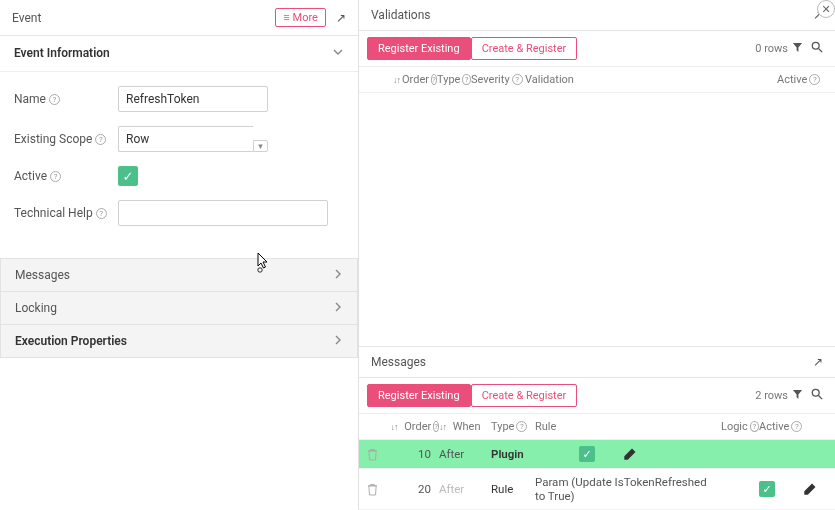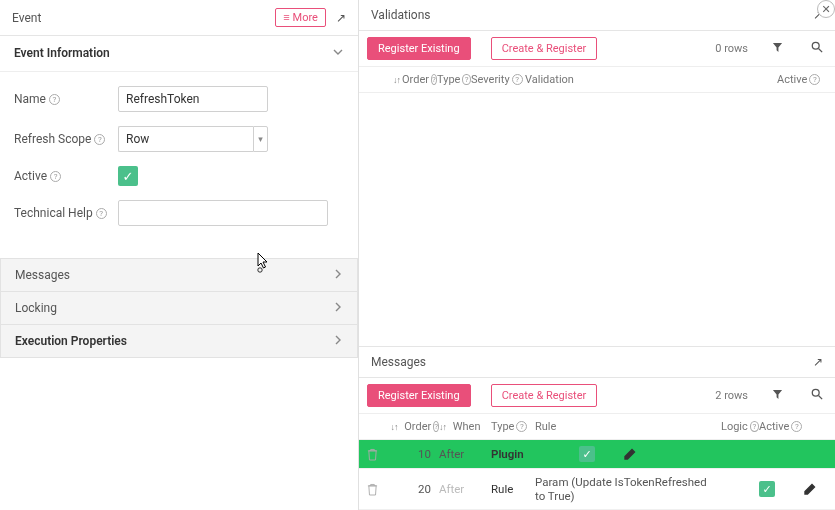--- a/index.html
+++ b/index.html
@@ -11,49 +11,49 @@
 .more-btn { border: 1px solid #e94f7a; color: #e94f7a; background: #fff; padding: 2px 7px; border-radius: 2px; font-size: 11px; cursor: pointer; display: inline-flex; align-items: center; gap: 3px; }
 .expand-arrow { margin-left: 10px; cursor: pointer; color: #555; }
 .section-header { background: #fff; padding: 10px 14px; display: flex; font-weight: 600; color: #333; border-bottom: 1px solid #eee; }
 .chevron { margin-left: auto; color: #888; }
 .form-area { padding: 14px; }
 .form-row { display: flex; align-items: center; margin-bottom: 14px; }
 .form-label { width: 104px; color: #555; display: flex; align-items: center; gap: 3px; }
 .help-icon { display: inline-flex; width: 11px; height: 11px; border: 1px solid #aaa; border-radius: 50%; color: #999; font-size: 8px; align-items: center; justify-content: center; }
 .text-input { border: 1px solid #d0d0d0; border-radius: 2px; padding: 5px 7px; font-size: 12px; color: #333; width: 150px; }
 .text-input.wide { width: 210px; }
-.select-wrap { display: flex; }
+.select-wrap { display: flex; align-items: flex-end; }
 .select-input { border: 1px solid #d0d0d0; border-right: none; border-radius: 2px 0 0 2px; padding: 5px 7px; width: 135px; color: #333; background: #fff; }
 .select-caret { border: 1px solid #d0d0d0; width: 15px; display: flex; align-items: center; justify-content: center; border-radius: 0 2px 2px 0; color: #888; background: #fff; font-size: 9px; }
 .check-on { width: 20px; height: 20px; background: #4bc08b; display: flex; align-items: center; justify-content: center; color: #fff; font-size: 13px; border-radius: 2px; }
 .collapsed-section { background: #f4f4f4; border: 1px solid #e2e2e2; border-top: none; padding: 9px 14px; display: flex; align-items: center; color: #555; cursor: pointer; }
 .collapsed-section.first { border-top: 1px solid #e2e2e2; margin-top: 4px; }
 .collapsed-section.emph { font-weight: 600; color: #333; position: relative; }
 .collapsed-section .chevron-right { margin-left: auto; color: #888; }
 
-.tab-bar { display: flex; padding: 6px 8px; align-items: center; gap: 20px; border-bottom: 1px solid #eee; }
+.tab-bar { display: flex; padding: 6px 8px; align-items: center; gap: 0; border-bottom: 1px solid #eee; }
 .tab-btn { border: 1px solid #e94f7a; padding: 4px 10px; border-radius: 2px; font-size: 11px; cursor: pointer; }
 .tab-btn.active { background: #e94f7a; color: #fff; }
 .tab-btn.inactive { background: #fff; color: #e94f7a; }
 .row-count { margin-left: auto; color: #777; font-size: 11px; }
 .icon-btn { color: #555; cursor: pointer; padding: 0 4px; }
 
 .grid-header { display: flex; align-items: center; padding: 6px 8px; border-bottom: 1px solid #eee; color: #777; font-size: 11px; }
 .gh-cell { display: flex; align-items: center; gap: 2px; }
 .actions-grid .gh-cell.delete { width: 26px; }
 .actions-grid .gh-cell.order { width: 46px; justify-content: flex-end; }
 .actions-grid .gh-cell.when { width: 52px; }
 .actions-grid .gh-cell.type { width: 44px; }
 .actions-grid .gh-cell.rule { flex: 1; }
 .actions-grid .gh-cell.logic { width: 44px; padding-left: 6px; }
 .actions-grid .gh-cell.active { width: 44px; }
 .actions-grid .gh-cell.edit { width: 24px; }
 
 .grid-row { display: flex; align-items: center; padding: 6px 8px; font-size: 11.5px; border-bottom: 1px solid #f0f0f0; }
-.grid-row.hl { background: #22c55e; }
+.grid-row.hl { background: #86efac; }
 .gr-cell { display: flex; align-items: center; }
 .actions-grid .gr-cell.delete { width: 26px; color: #aaa; cursor: pointer; }
 .actions-grid .gr-cell.order { width: 46px; justify-content: flex-end; padding-right: 8px; color: #555;}
 .actions-grid .gr-cell.when { width: 52px; color: #555;}
 .actions-grid .gr-cell.when.muted { color: #bbb;}
 .actions-grid .gr-cell.type { width: 44px; color: #333;}
 .actions-grid .gr-cell.type.bold { font-weight: 600; }
 .actions-grid .gr-cell.rule { flex: 1; color: #555;}
 .actions-grid .gr-cell.rule.bold { font-weight: 600; color: #333;}
 .actions-grid .gr-cell.logic { width: 44px; }
@@ -105,21 +105,21 @@
   <div class="form-area">
     <div class="form-row">
       <div class="form-label">
         <span>Name</span>
         <span class="help-icon">?</span>
       </div>
       <input class="text-input" type="text" value="RefreshToken" style="">
     </div>
     <div class="form-row">
       <div class="form-label">
-        <span>Refresh Scope</span>
+        <span>Existing Scope</span>
         <span class="help-icon">?</span>
       </div>
       <div class="select-wrap">
         <div class="select-input">Row</div>
         <div class="select-caret">▾</div>
       </div>
     </div>
     <div class="form-row">
       <div class="form-label">
         <span>Active</span>

